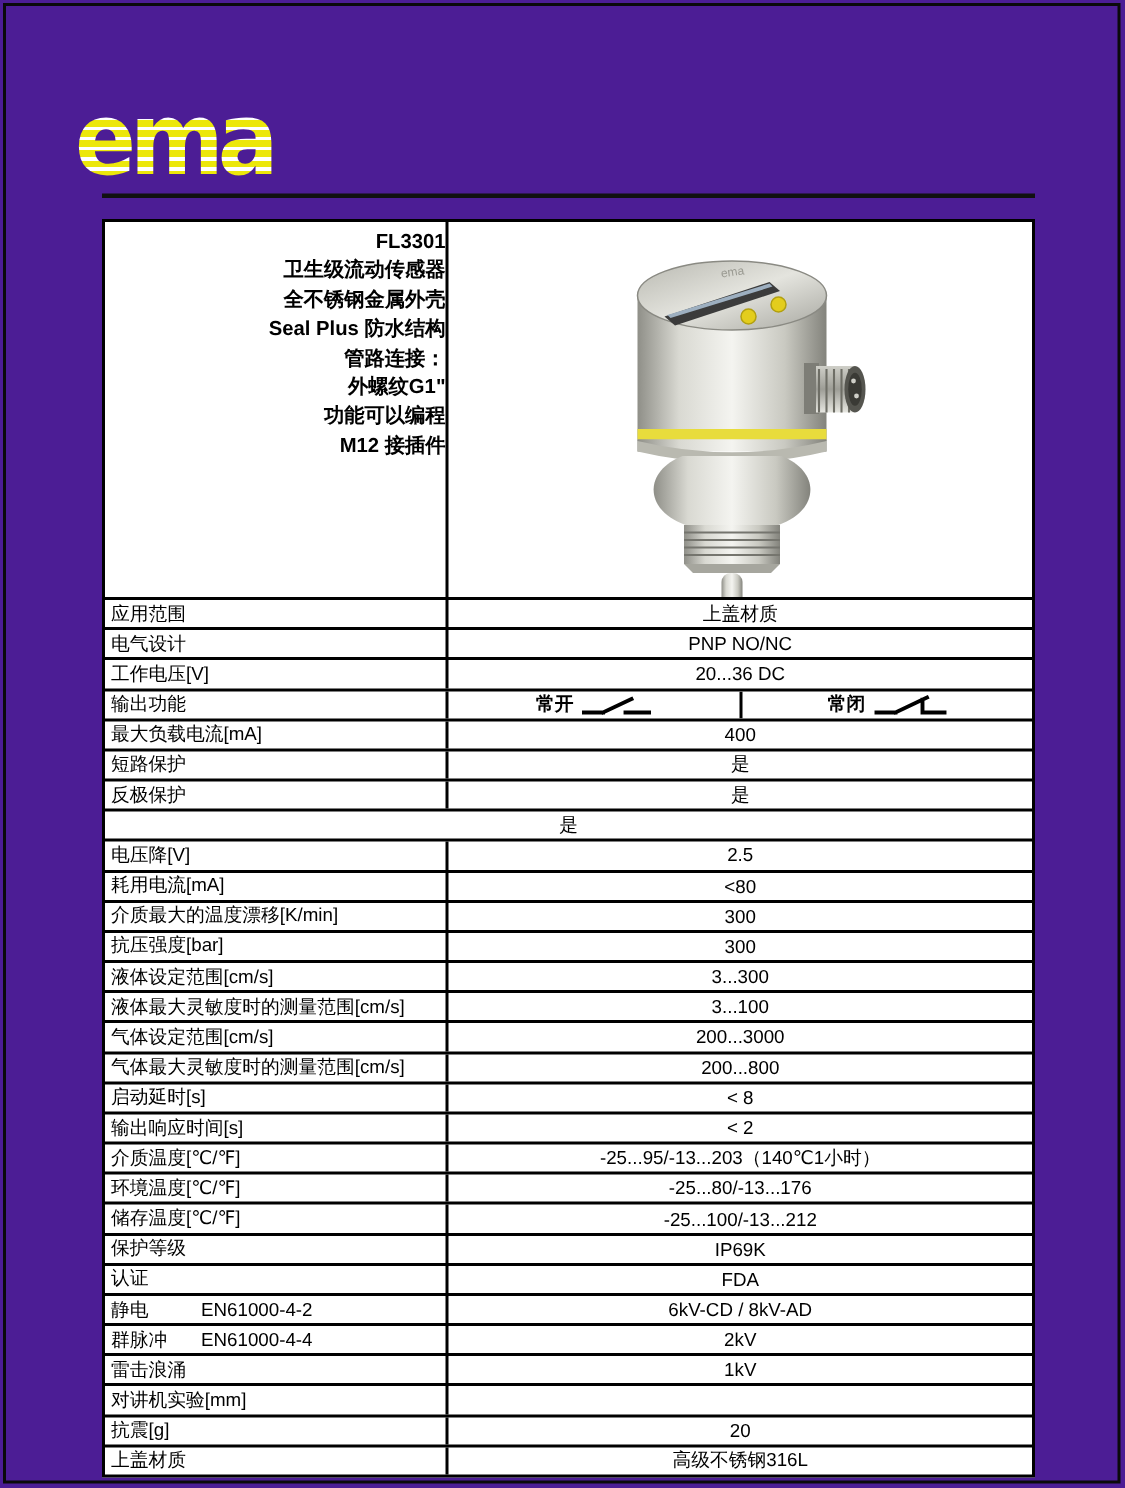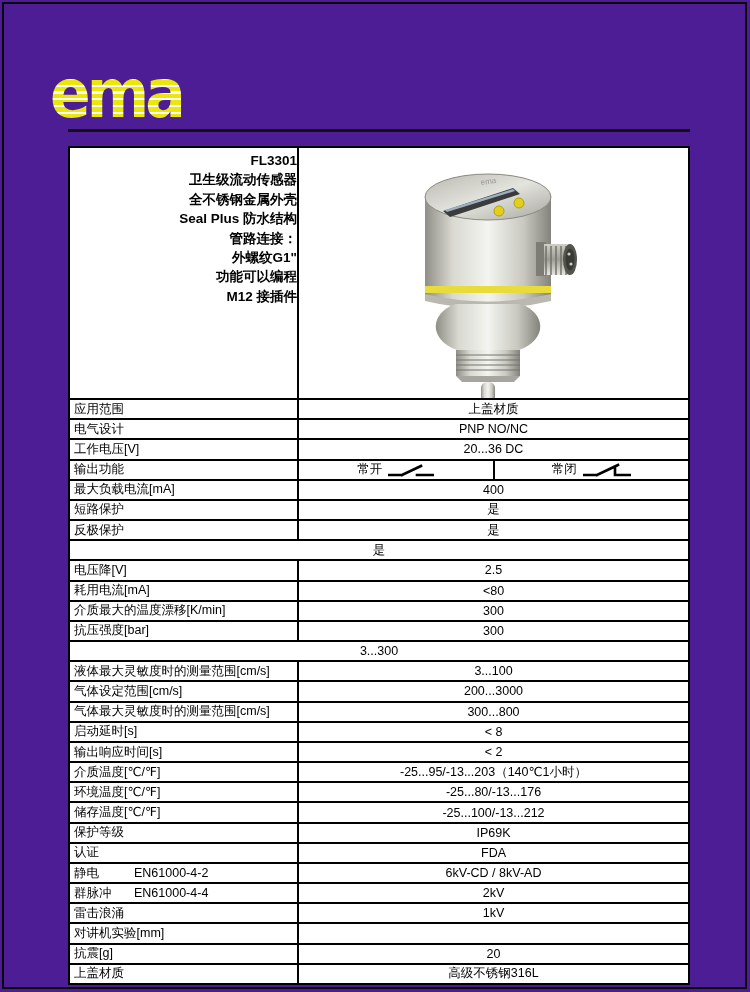--- a/index.html
+++ b/index.html
@@ -34,21 +34,21 @@
   .trow:last-child{border-bottom:none;}
   .c-label{
     width:229px;flex:0 0 229px;border-right:2px solid #000;box-sizing:border-box;
     display:flex;align-items:center;padding-left:4px;font-size:12.5px;white-space:nowrap;overflow:hidden;
   }
   .c-label .l1{display:inline-block;width:60px;}
   .c-value{
     flex:1 1 auto;display:flex;align-items:center;justify-content:center;
     font-size:12.5px;text-align:center;white-space:nowrap;overflow:hidden;
   }
-  .c-value.split{padding:0;}
+  .c-value.split{padding:0;font-weight:bold;}
   .half{flex:1 1 0;display:flex;align-items:center;justify-content:center;gap:6px;height:100%;box-sizing:border-box;}
   .half.right{border-left:2px solid #000;}
   .half svg{display:block;}
 
   
   .desc-cell{
     width:229px;flex:0 0 229px;border-right:2px solid #000;box-sizing:border-box;
     padding-top:3px;text-align:right;
   }
   .desc-line{font-size:13.5px;line-height:19.4px;font-weight:600;}
@@ -204,33 +204,34 @@
         </div>
         <div class="trow">
           <div class="c-label">介质最大的温度漂移[K/min]</div>
           <div class="c-value">300</div>
         </div>
         <div class="trow">
           <div class="c-label">抗压强度[bar]</div>
           <div class="c-value">300</div>
         </div>
         <div class="trow">
+          <div class="c-label">液体设定范围[cm/s]</div>
           <div class="c-value">3...300</div>
         </div>
         <div class="trow">
           <div class="c-label">液体最大灵敏度时的测量范围[cm/s]</div>
           <div class="c-value">3...100</div>
         </div>
         <div class="trow">
           <div class="c-label">气体设定范围[cm/s]</div>
           <div class="c-value">200...3000</div>
         </div>
         <div class="trow">
           <div class="c-label">气体最大灵敏度时的测量范围[cm/s]</div>
-          <div class="c-value">300...800</div>
+          <div class="c-value">200...800</div>
         </div>
         <div class="trow">
           <div class="c-label">启动延时[s]</div>
           <div class="c-value">&lt; 8</div>
         </div>
         <div class="trow">
           <div class="c-label">输出响应时间[s]</div>
           <div class="c-value">&lt; 2</div>
         </div>
         <div class="trow">

